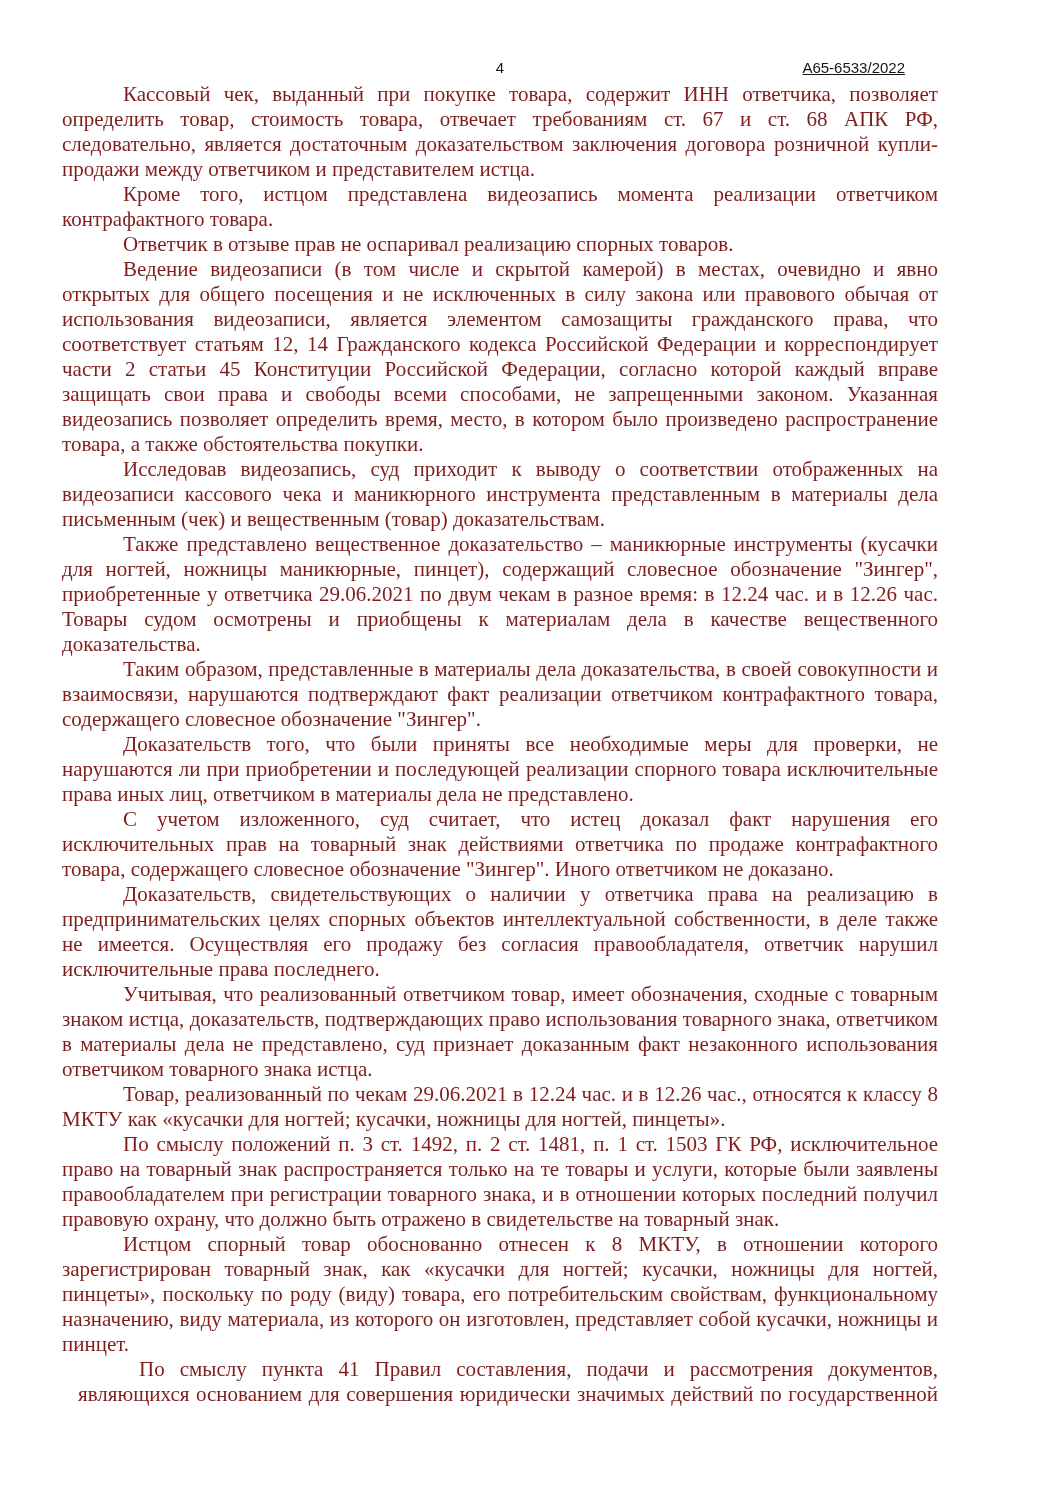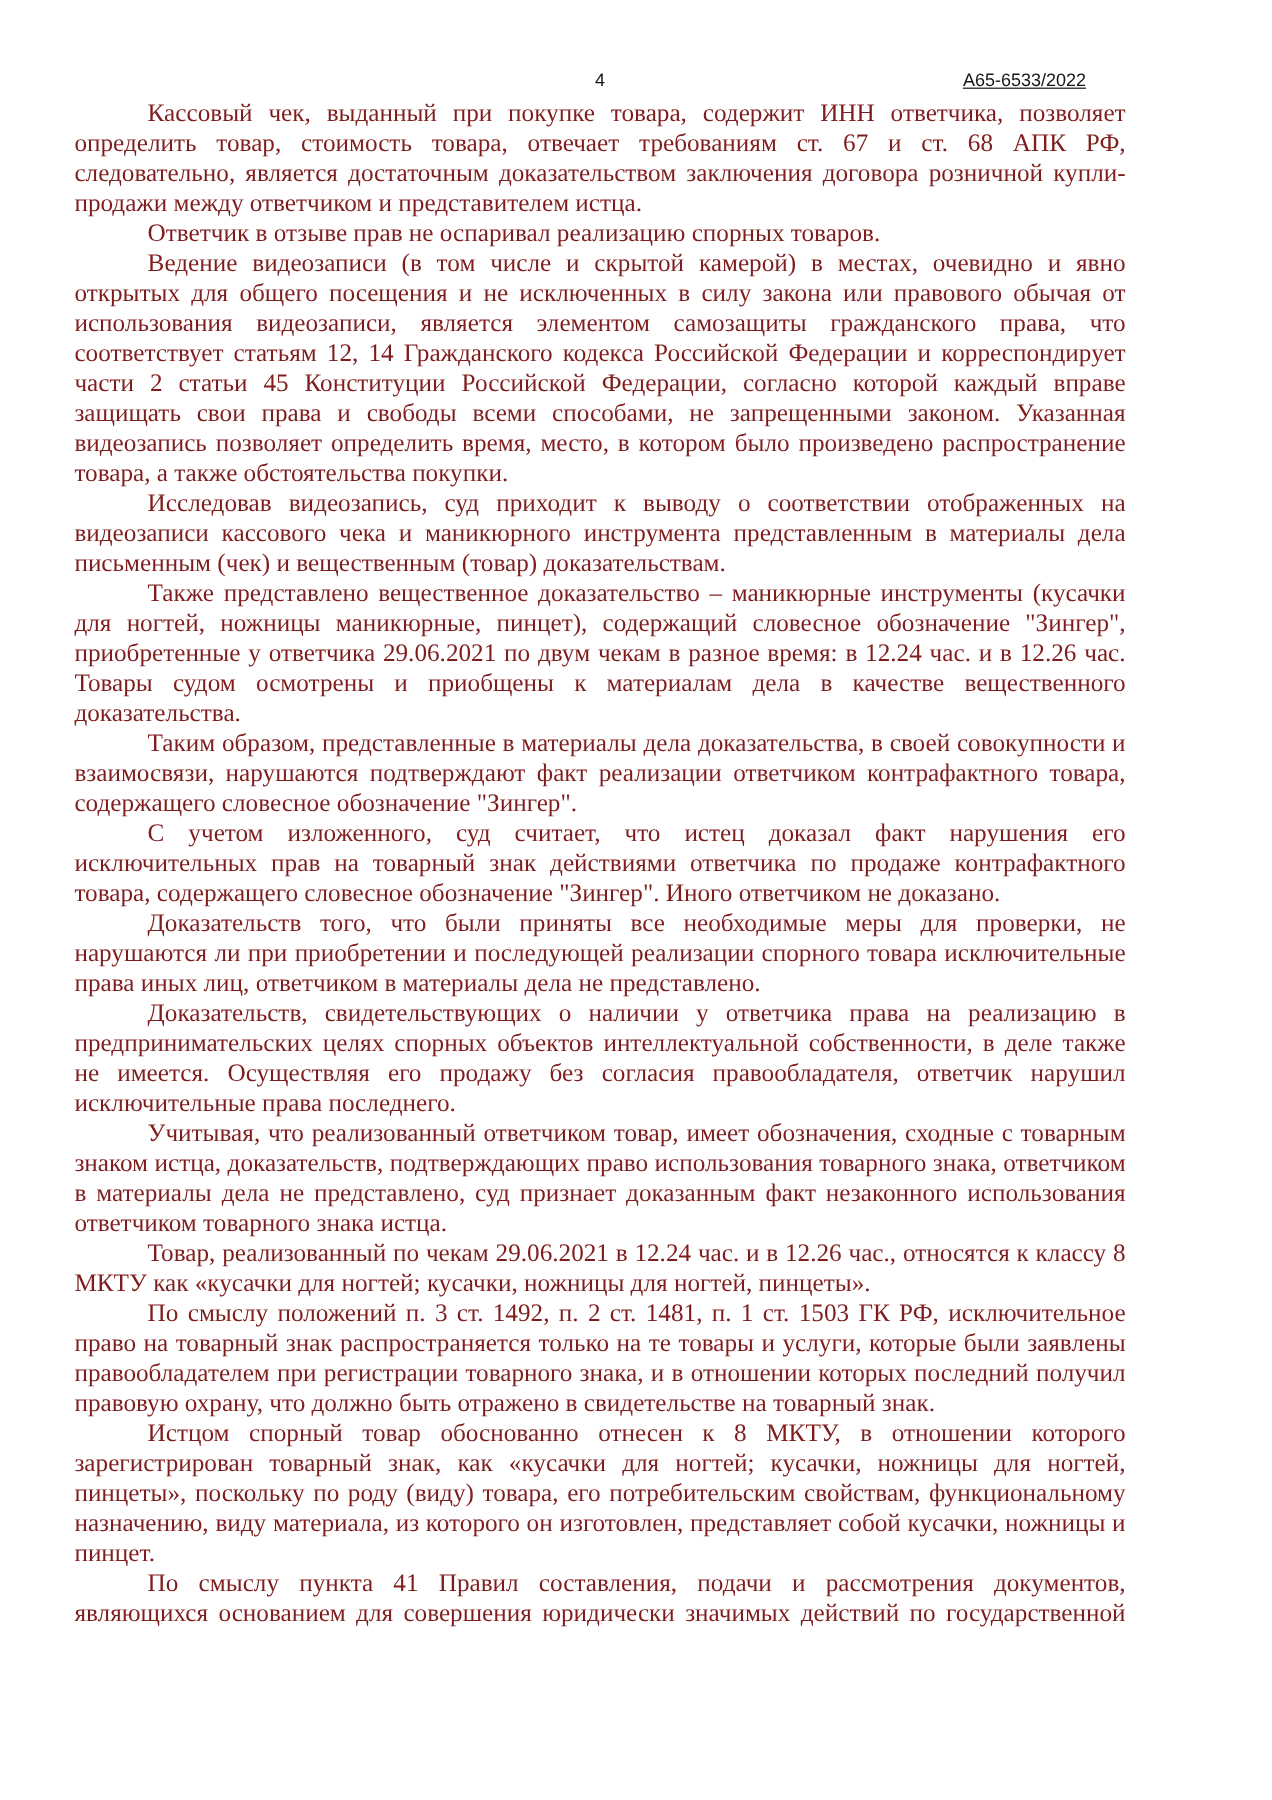--- a/index.html
+++ b/index.html
@@ -49,41 +49,43 @@
     text-align: justify;
   }
   .doc-body p {
     margin: 0;
     padding: 0;
     text-indent: 61px;
   }
   
   .doc-body p:last-child {
     text-align-last: justify;
+    margin-left: 16px;
   }
 </style>
 </head>
 <body>
 
 <div class="page">
   <div class="page-header">
     <span class="page-number">4</span>
     <span class="case-number">А65-6533/2022</span>
   </div>
 
   <div class="doc-body">
 
   <p>Кассовый чек, выданный при покупке товара, содержит ИНН ответчика, позволяет определить товар, стоимость товара, отвечает требованиям ст. 67 и ст. 68 АПК РФ, следовательно, является достаточным доказательством заключения договора розничной купли-продажи между ответчиком и представителем истца.</p>
+      <p>Кроме того, истцом представлена видеозапись момента реализации ответчиком контрафактного товара.</p>
       <p>Ответчик в отзыве прав не оспаривал реализацию спорных товаров.</p>
       <p>Ведение видеозаписи (в том числе и скрытой камерой) в местах, очевидно и явно открытых для общего посещения и не исключенных в силу закона или правового обычая от использования видеозаписи, является элементом самозащиты гражданского права, что соответствует статьям 12, 14 Гражданского кодекса Российской Федерации и корреспондирует части 2 статьи 45 Конституции Российской Федерации, согласно которой каждый вправе защищать свои права и свободы всеми способами, не запрещенными законом. Указанная видеозапись позволяет определить время, место, в котором было произведено распространение товара, а также обстоятельства покупки.</p>
       <p>Исследовав видеозапись, суд приходит к выводу о соответствии отображенных на видеозаписи кассового чека и маникюрного инструмента представленным в материалы дела письменным (чек) и вещественным (товар) доказательствам.</p>
       <p>Также представлено вещественное доказательство – маникюрные инструменты (кусачки для ногтей, ножницы маникюрные, пинцет), содержащий словесное обозначение "Зингер", приобретенные у ответчика 29.06.2021 по двум чекам в разное время: в 12.24 час. и в 12.26 час. Товары судом осмотрены и приобщены к материалам дела в качестве вещественного доказательства.</p>
       <p>Таким образом, представленные в материалы дела доказательства, в своей совокупности и взаимосвязи, нарушаются подтверждают факт реализации ответчиком контрафактного товара, содержащего словесное обозначение "Зингер".</p>
+      <p>Доказательств того, что были приняты все необходимые меры для проверки, не нарушаются ли при приобретении и последующей реализации спорного товара исключительные права иных лиц, ответчиком в материалы дела не представлено.</p>
       <p>С учетом изложенного, суд считает, что истец доказал факт нарушения его исключительных прав на товарный знак действиями ответчика по продаже контрафактного товара, содержащего словесное обозначение "Зингер". Иного ответчиком не доказано.</p>
-      <p>Доказательств того, что были приняты все необходимые меры для проверки, не нарушаются ли при приобретении и последующей реализации спорного товара исключительные права иных лиц, ответчиком в материалы дела не представлено.</p>
       <p>Доказательств, свидетельствующих о наличии у ответчика права на реализацию в предпринимательских целях спорных объектов интеллектуальной собственности, в деле также не имеется. Осуществляя его продажу без согласия правообладателя, ответчик нарушил исключительные права последнего.</p>
       <p>Учитывая, что реализованный ответчиком товар, имеет обозначения, сходные с товарным знаком истца, доказательств, подтверждающих право использования товарного знака, ответчиком в материалы дела не представлено, суд признает доказанным факт незаконного использования ответчиком товарного знака истца.</p>
       <p>Товар, реализованный по чекам 29.06.2021 в 12.24 час. и в 12.26 час., относятся к классу 8 МКТУ как «кусачки для ногтей; кусачки, ножницы для ногтей, пинцеты».</p>
       <p>По смыслу положений п. 3 ст. 1492, п. 2 ст. 1481, п. 1 ст. 1503 ГК РФ, исключительное право на товарный знак распространяется только на те товары и услуги, которые были заявлены правообладателем при регистрации товарного знака, и в отношении которых последний получил правовую охрану, что должно быть отражено в свидетельстве на товарный знак.</p>
       <p>Истцом спорный товар обоснованно отнесен к 8 МКТУ, в отношении которого зарегистрирован товарный знак, как «кусачки для ногтей; кусачки, ножницы для ногтей, пинцеты», поскольку по роду (виду) товара, его потребительским свойствам, функциональному назначению, виду материала, из которого он изготовлен, представляет собой кусачки, ножницы и пинцет.</p>
       <p>По смыслу пункта 41 Правил составления, подачи и рассмотрения документов, являющихся основанием для совершения юридически значимых действий по государственной</p>
     </div>
 </div>
 
 </body></html>

